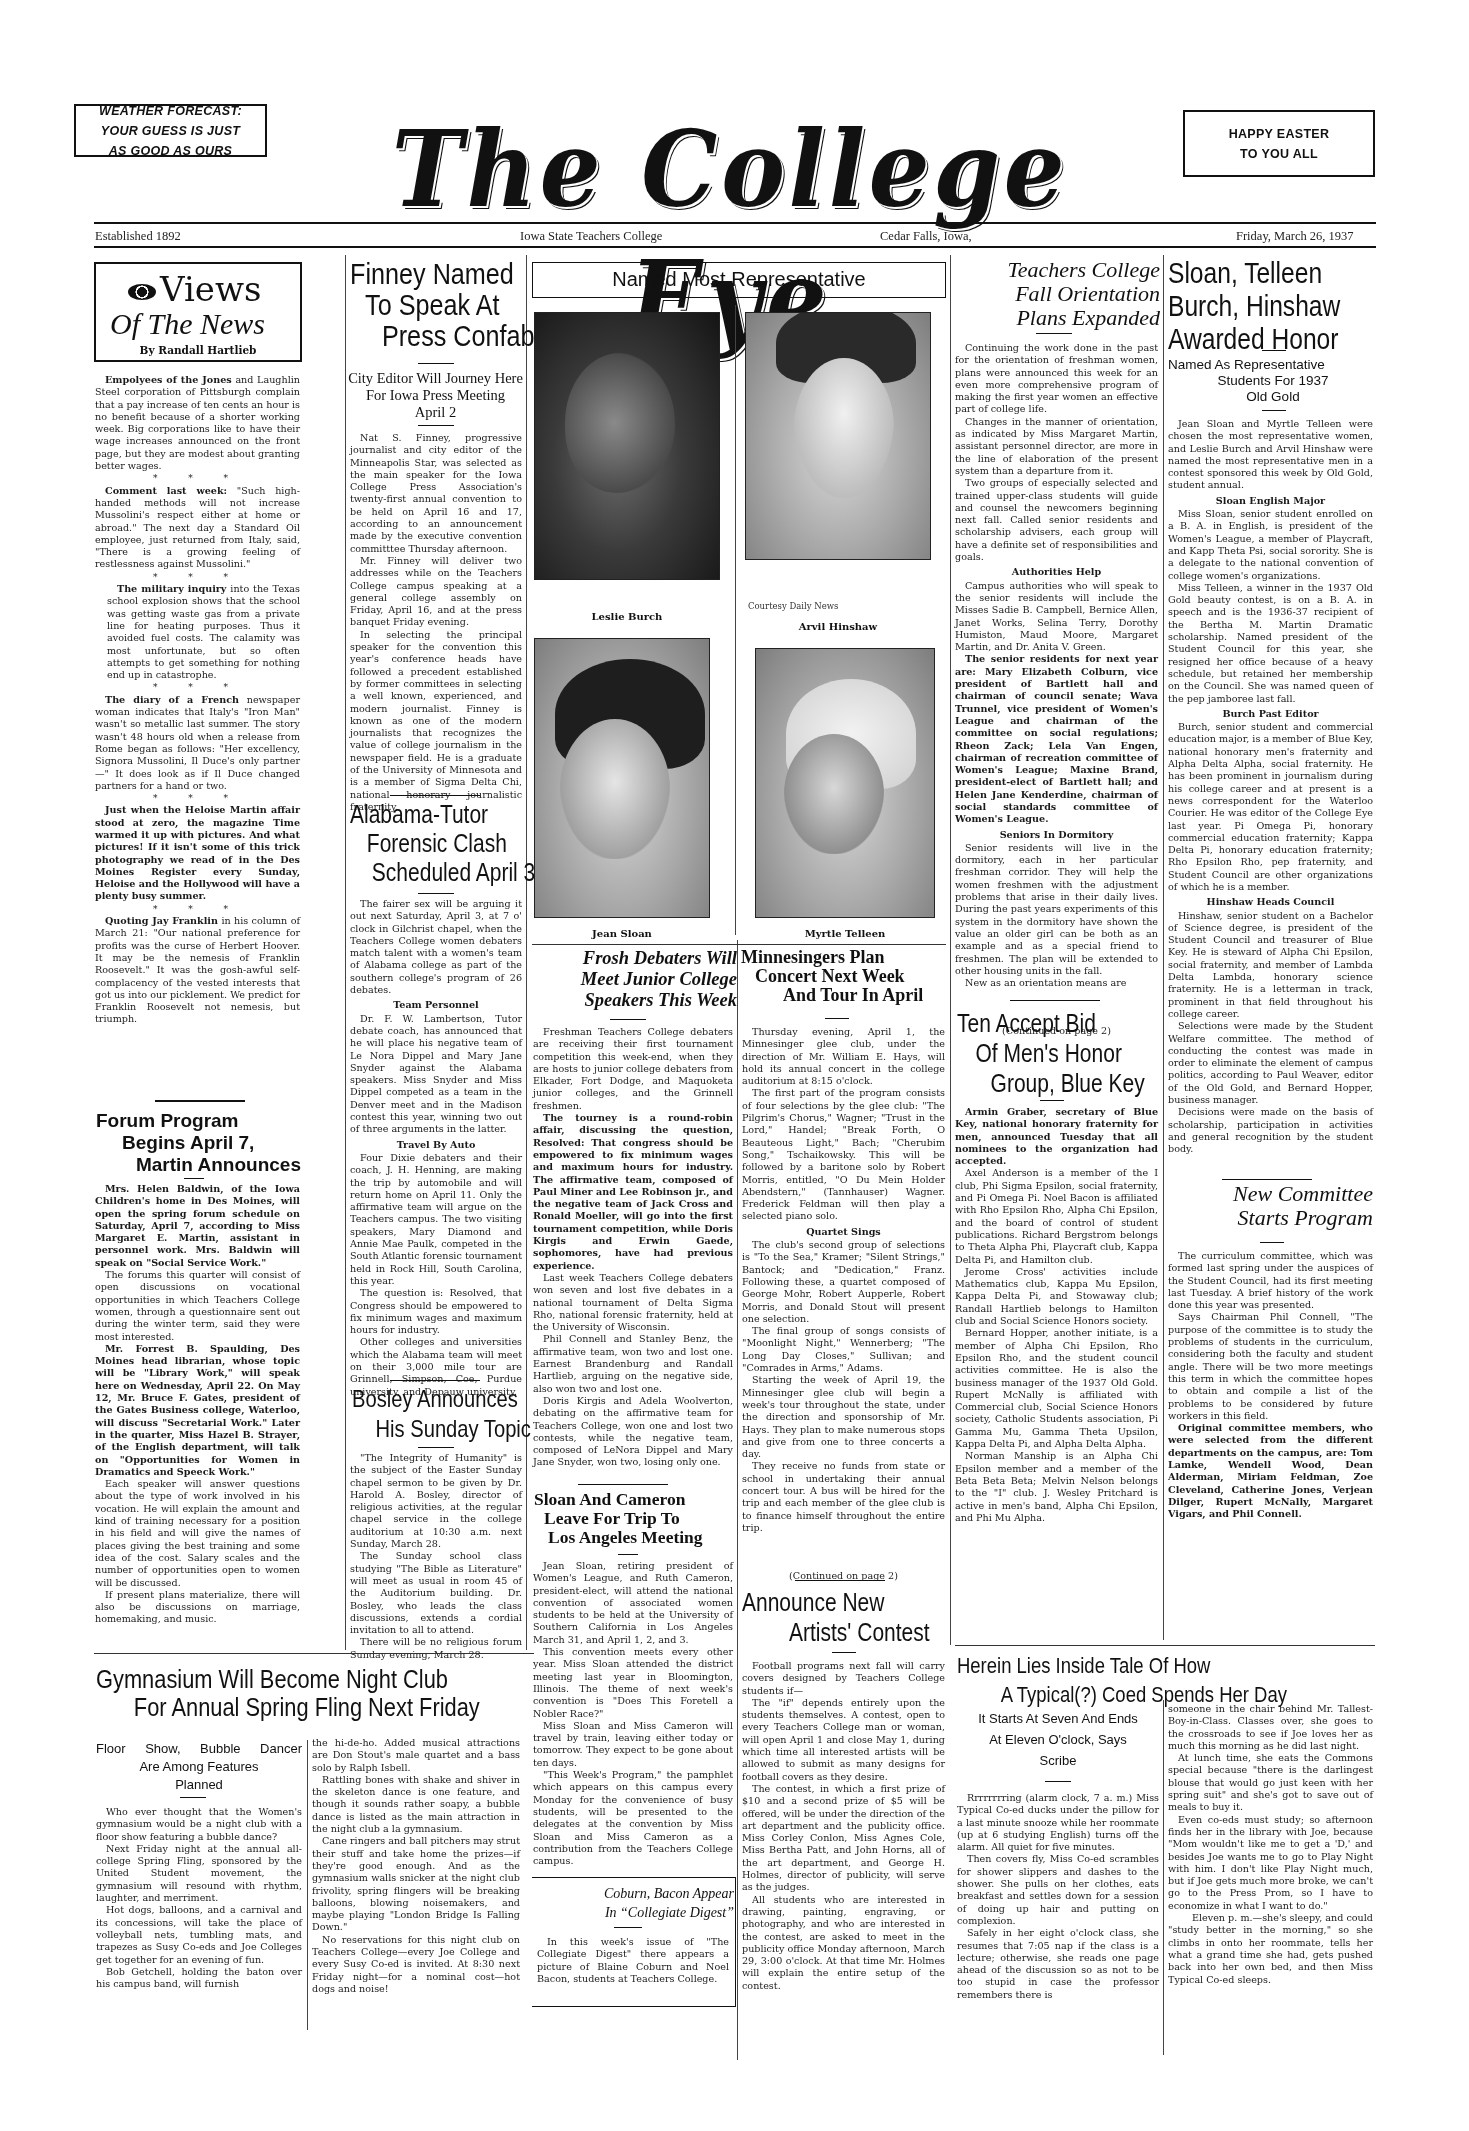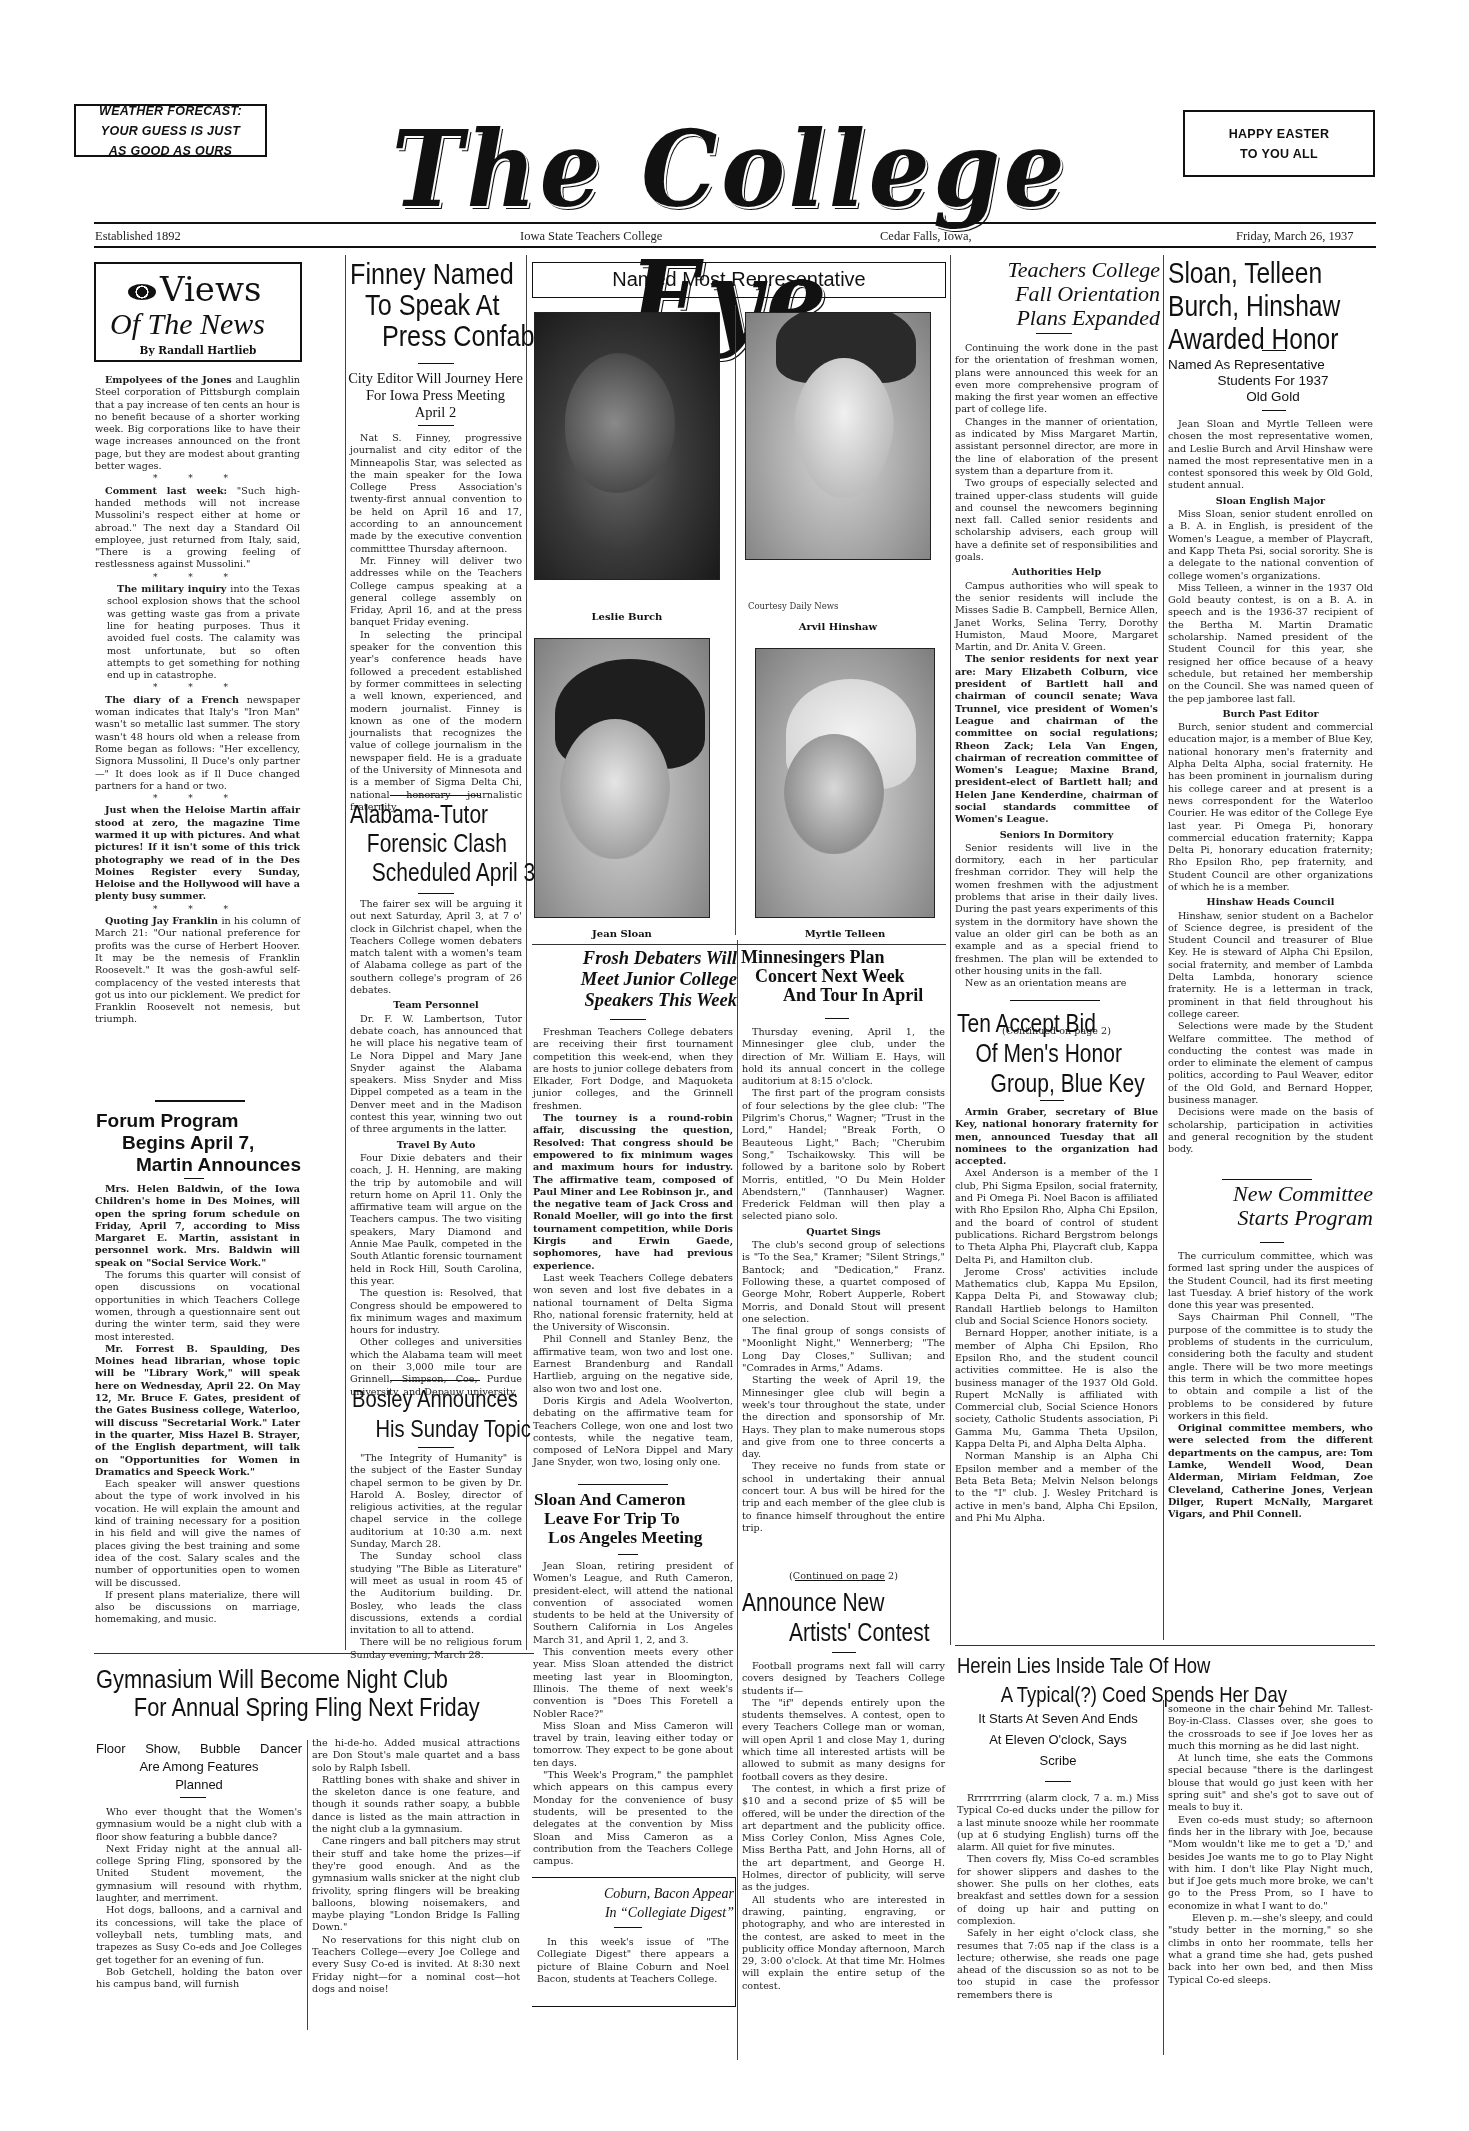--- a/index.html
+++ b/index.html
@@ -117,21 +117,21 @@
   </div>
 
   <div class="dash" style="left:155px;top:1100px;width:90px;"></div>
   <div class="hl" style="left:96px;top:1110px;width:205px;font-family:'Liberation Sans',sans-serif;font-weight:bold;font-size:19px;line-height:22px;">
     <span class="ln">Forum Program</span>
     <span class="ln" style="padding-left:26px;">Begins April 7,</span>
     <span class="ln" style="text-align:right;">Martin Announces</span>
   </div>
   <div class="dash" style="left:184px;top:1178px;width:20px;height:1px;"></div>
   <div class="body" style="left:95px;top:1183px;width:205px;">
-    <p class="b">Mrs. Helen Baldwin, of the Iowa Children's home in Des Moines, will open the spring forum schedule on Friday, April 7, according to Miss Margaret E. Martin, assistant in personnel work. Mrs. Baldwin will speak on "Social Service Work."</p>
+    <p class="b">Mrs. Helen Baldwin, of the Iowa Children's home in Des Moines, will open the spring forum schedule on Saturday, April 7, according to Miss Margaret E. Martin, assistant in personnel work. Mrs. Baldwin will speak on "Social Service Work."</p>
     <p>The forums this quarter will consist of open discussions on vocational opportunities in which Teachers College women, through a questionnaire sent out during the winter term, said they were most interested.</p>
     <p class="b">Mr. Forrest B. Spaulding, Des Moines head librarian, whose topic will be "Library Work," will speak here on Wednesday, April 22. On May 12, Mr. Bruce F. Gates, president of the Gates Business college, Waterloo, will discuss "Secretarial Work." Later in the quarter, Miss Hazel B. Strayer, of the English department, will talk on "Opportunities for Women in Dramatics and Speeck Work."</p>
     <p>Each speaker will answer questions about the type of work involved in his vocation. He will explain the amount and kind of training necessary for a position in his field and will give the names of places giving the best training and some idea of the cost. Salary scales and the number of opportunities open to women will be discussed.</p>
     <p>If present plans materialize, there will also be discussions on marriage, homemaking, and music.</p>
   </div>
 
   <div class="hl" style="left:350px;top:258px;width:172px;font-family:'Liberation Sans',sans-serif;font-size:30px;line-height:31px;transform:scaleX(0.84);transform-origin:left top;width:205px;">
     <span class="ln">Finney Named</span>
     <span class="ln" style="padding-left:18px;">To Speak At</span>
     <span class="ln" style="padding-left:38px;">Press Confab</span>

